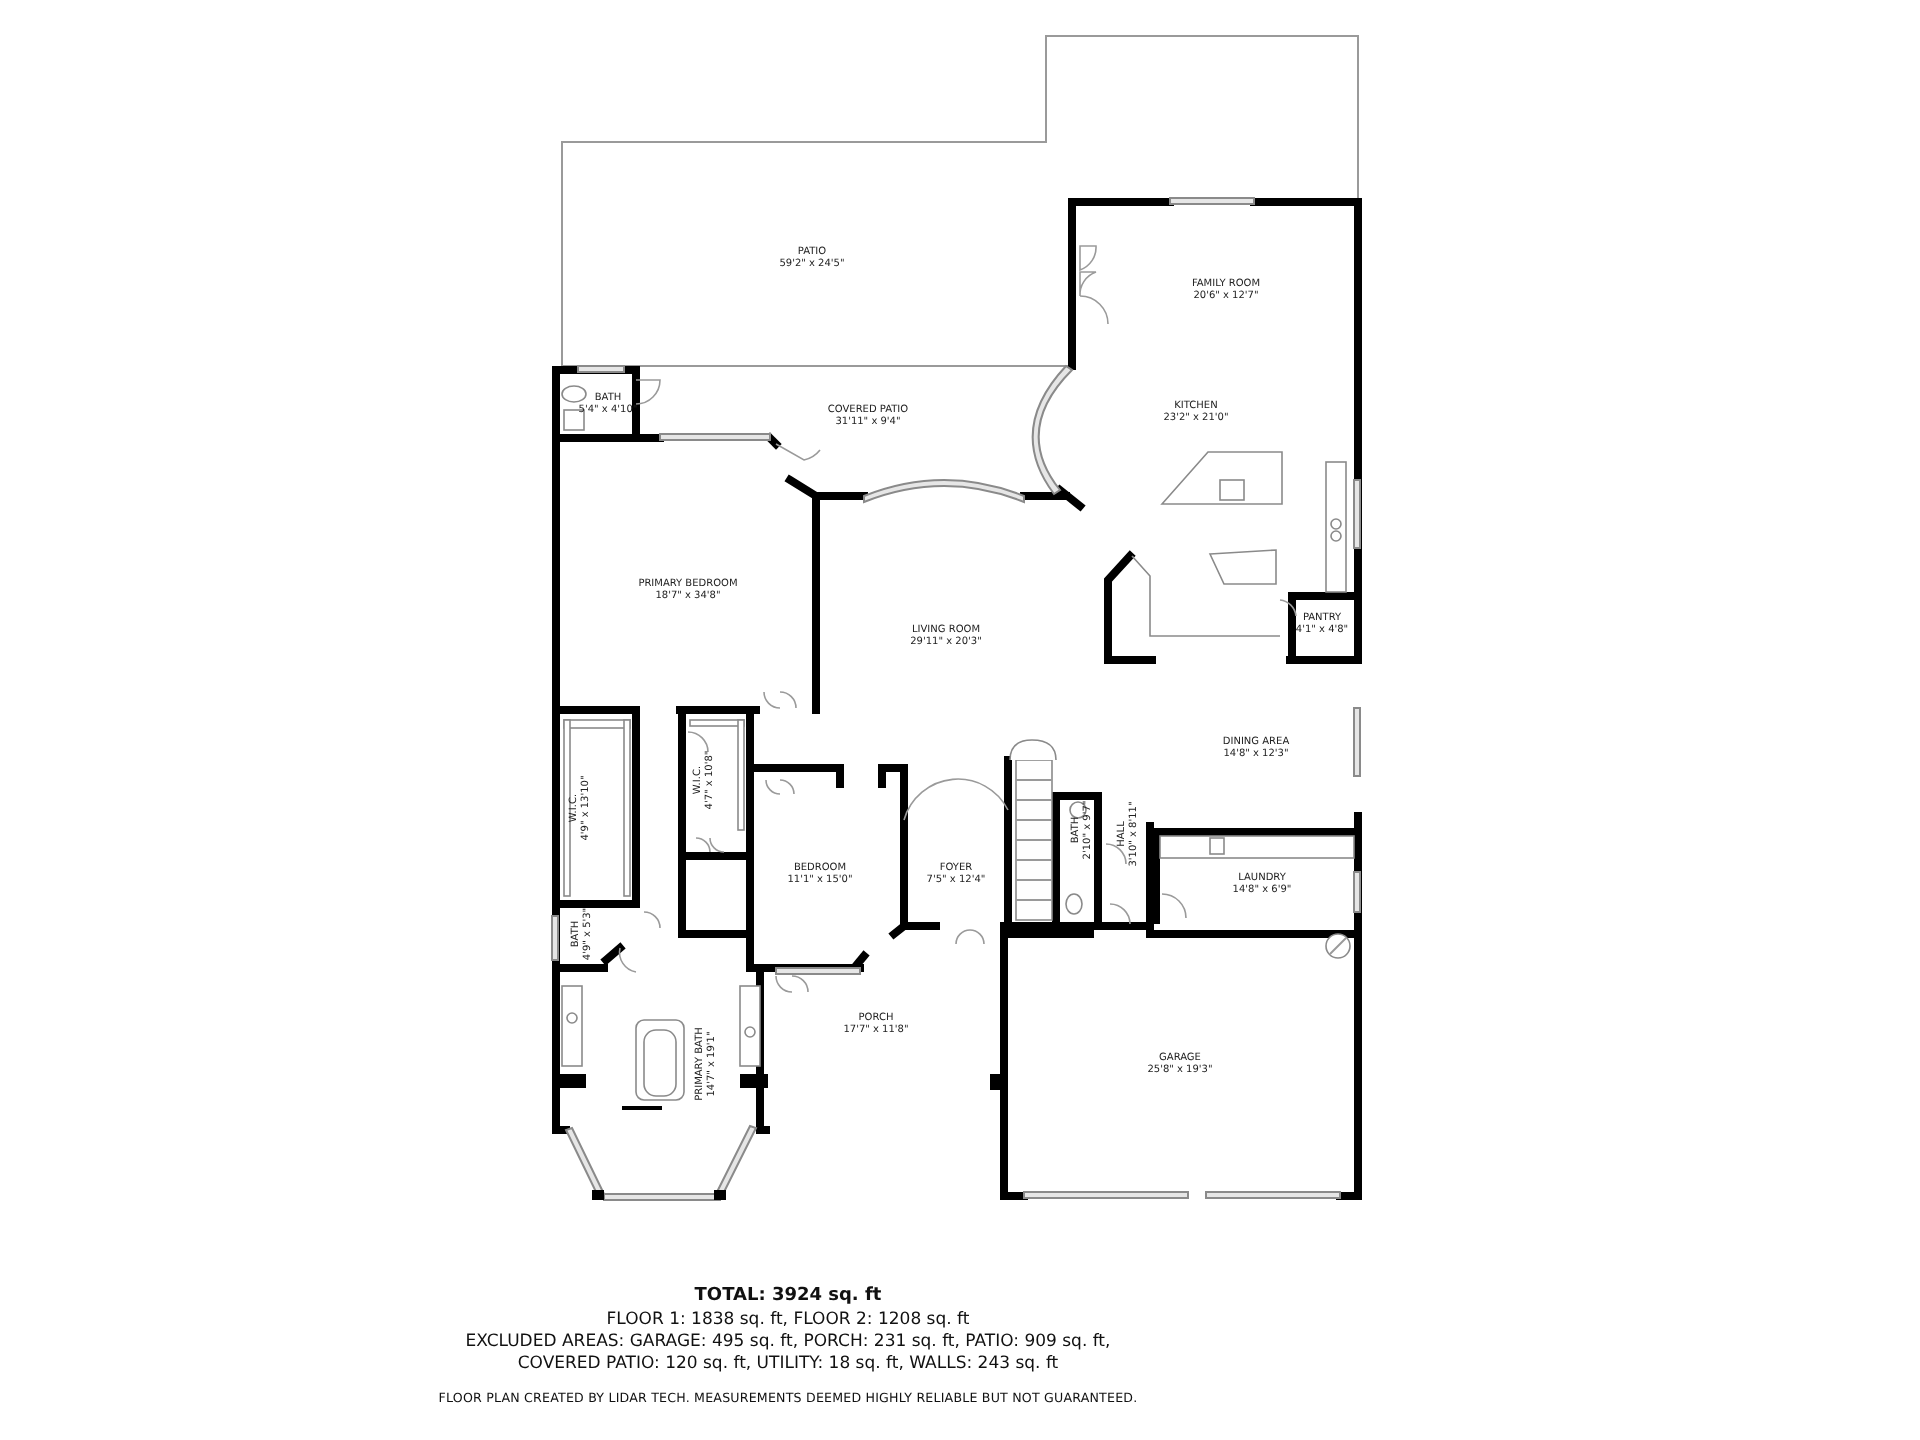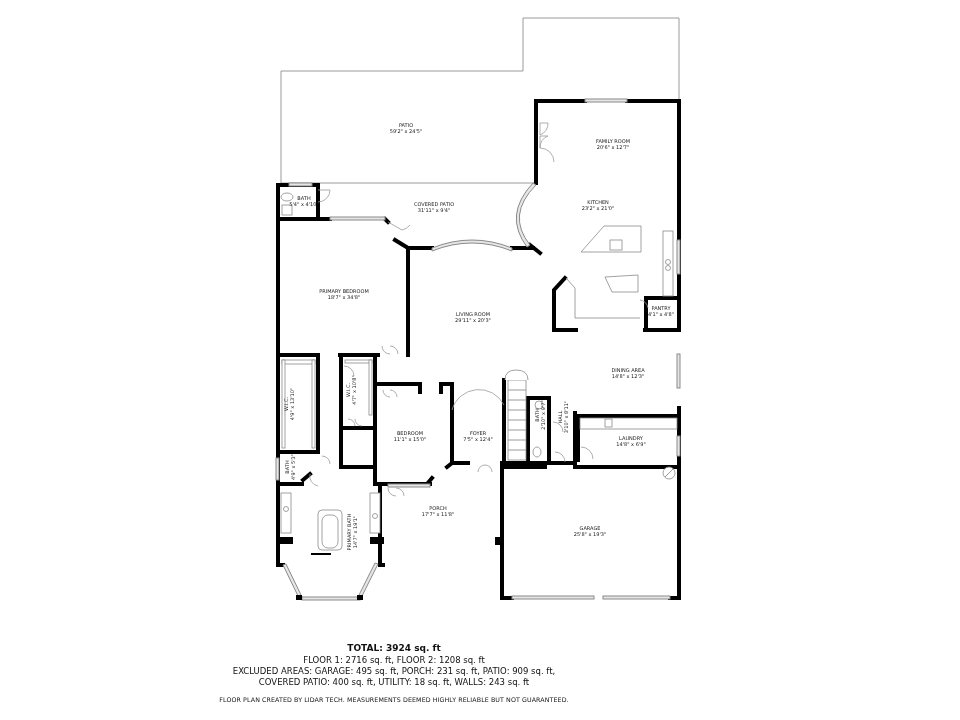--- a/index.html
+++ b/index.html
@@ -258,16 +258,16 @@
         <text class="room-label" x="290" y="472">4'9" x 5'3"</text>
       </g>
       <g transform="rotate(-90 352 532)">
         <text class="room-label" x="352" y="531">PRIMARY BATH</text>
         <text class="room-label" x="352" y="537">14'7" x 19'1"</text>
       </g>
     </g>
 </svg>
 
 <div class="summary total">TOTAL: 3924 sq. ft</div>
-<div class="summary line l1">FLOOR 1: 2716 sq. ft, FLOOR 2: 1208 sq. ft</div>
+<div class="summary line l1">FLOOR 1: 1838 sq. ft, FLOOR 2: 1208 sq. ft</div>
 <div class="summary line l2">EXCLUDED AREAS: GARAGE: 495 sq. ft, PORCH: 231 sq. ft, PATIO: 909 sq. ft,</div>
-<div class="summary line l3">COVERED PATIO: 400 sq. ft, UTILITY: 18 sq. ft, WALLS: 243 sq. ft</div>
+<div class="summary line l3">COVERED PATIO: 120 sq. ft, UTILITY: 18 sq. ft, WALLS: 243 sq. ft</div>
 <div class="summary disclaimer">FLOOR PLAN CREATED BY LIDAR TECH. MEASUREMENTS DEEMED HIGHLY RELIABLE BUT NOT GUARANTEED.</div>
 
 </body></html>

